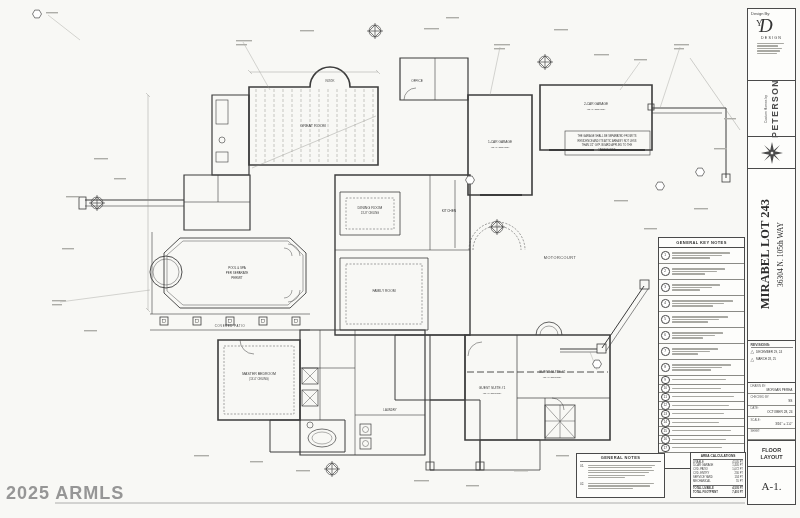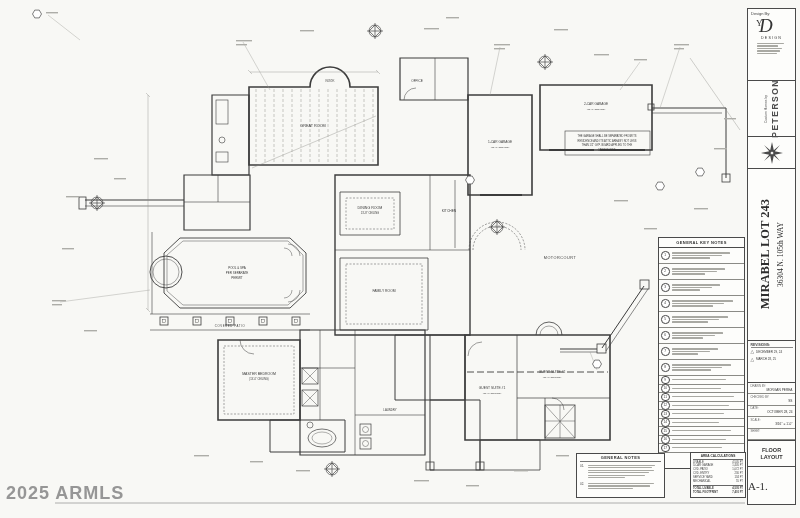--- a/index.html
+++ b/index.html
@@ -53,21 +53,21 @@
   .tb-rev{height:42px;padding:1.5px 2.5px;}
   .tb-label{font-size:3.4px;font-weight:bold;color:#444;border-bottom:.5px solid #888;margin-bottom:1.5px;}
   .rev-row{display:flex;align-items:center;gap:2px;font-size:3px;color:#3c3c3c;margin-bottom:2.5px;}
   .rev-tri{font-size:4.5px;color:#444;}
   .tb-fields{height:58px;display:flex;flex-direction:column;}
   .tb-field{flex:1;border-bottom:.5px solid #8a8a85;padding:.5px 2.5px;box-sizing:border-box;}
   .tb-field .lab{display:block;font-size:2.8px;color:#666;}
   .tb-field .val{display:block;font-size:3.2px;color:#333;text-align:right;}
   .tb-stitle{height:26px;display:flex;align-items:center;justify-content:center;text-align:center;}
   .tb-stitle div{width:32px;font-size:5.5px;font-weight:bold;line-height:6.5px;color:#333;}
-  .tb-snum{flex:1;display:flex;align-items:center;justify-content:flex-start;border-bottom:none;}
+  .tb-snum{flex:1;display:flex;align-items:center;justify-content:center;border-bottom:none;}
   .tb-snum div{font-family:"Liberation Serif",serif;font-size:11px;color:#333;}
 
   
   .watermark{position:absolute;left:6px;top:482px;font-size:19px;font-weight:bold;color:#8e8e8e;letter-spacing:1px;transform:scaleX(.95);transform-origin:left;opacity:.92;}
 </style>
 </head>
 <body>
 
 <div class="sheet">
 

